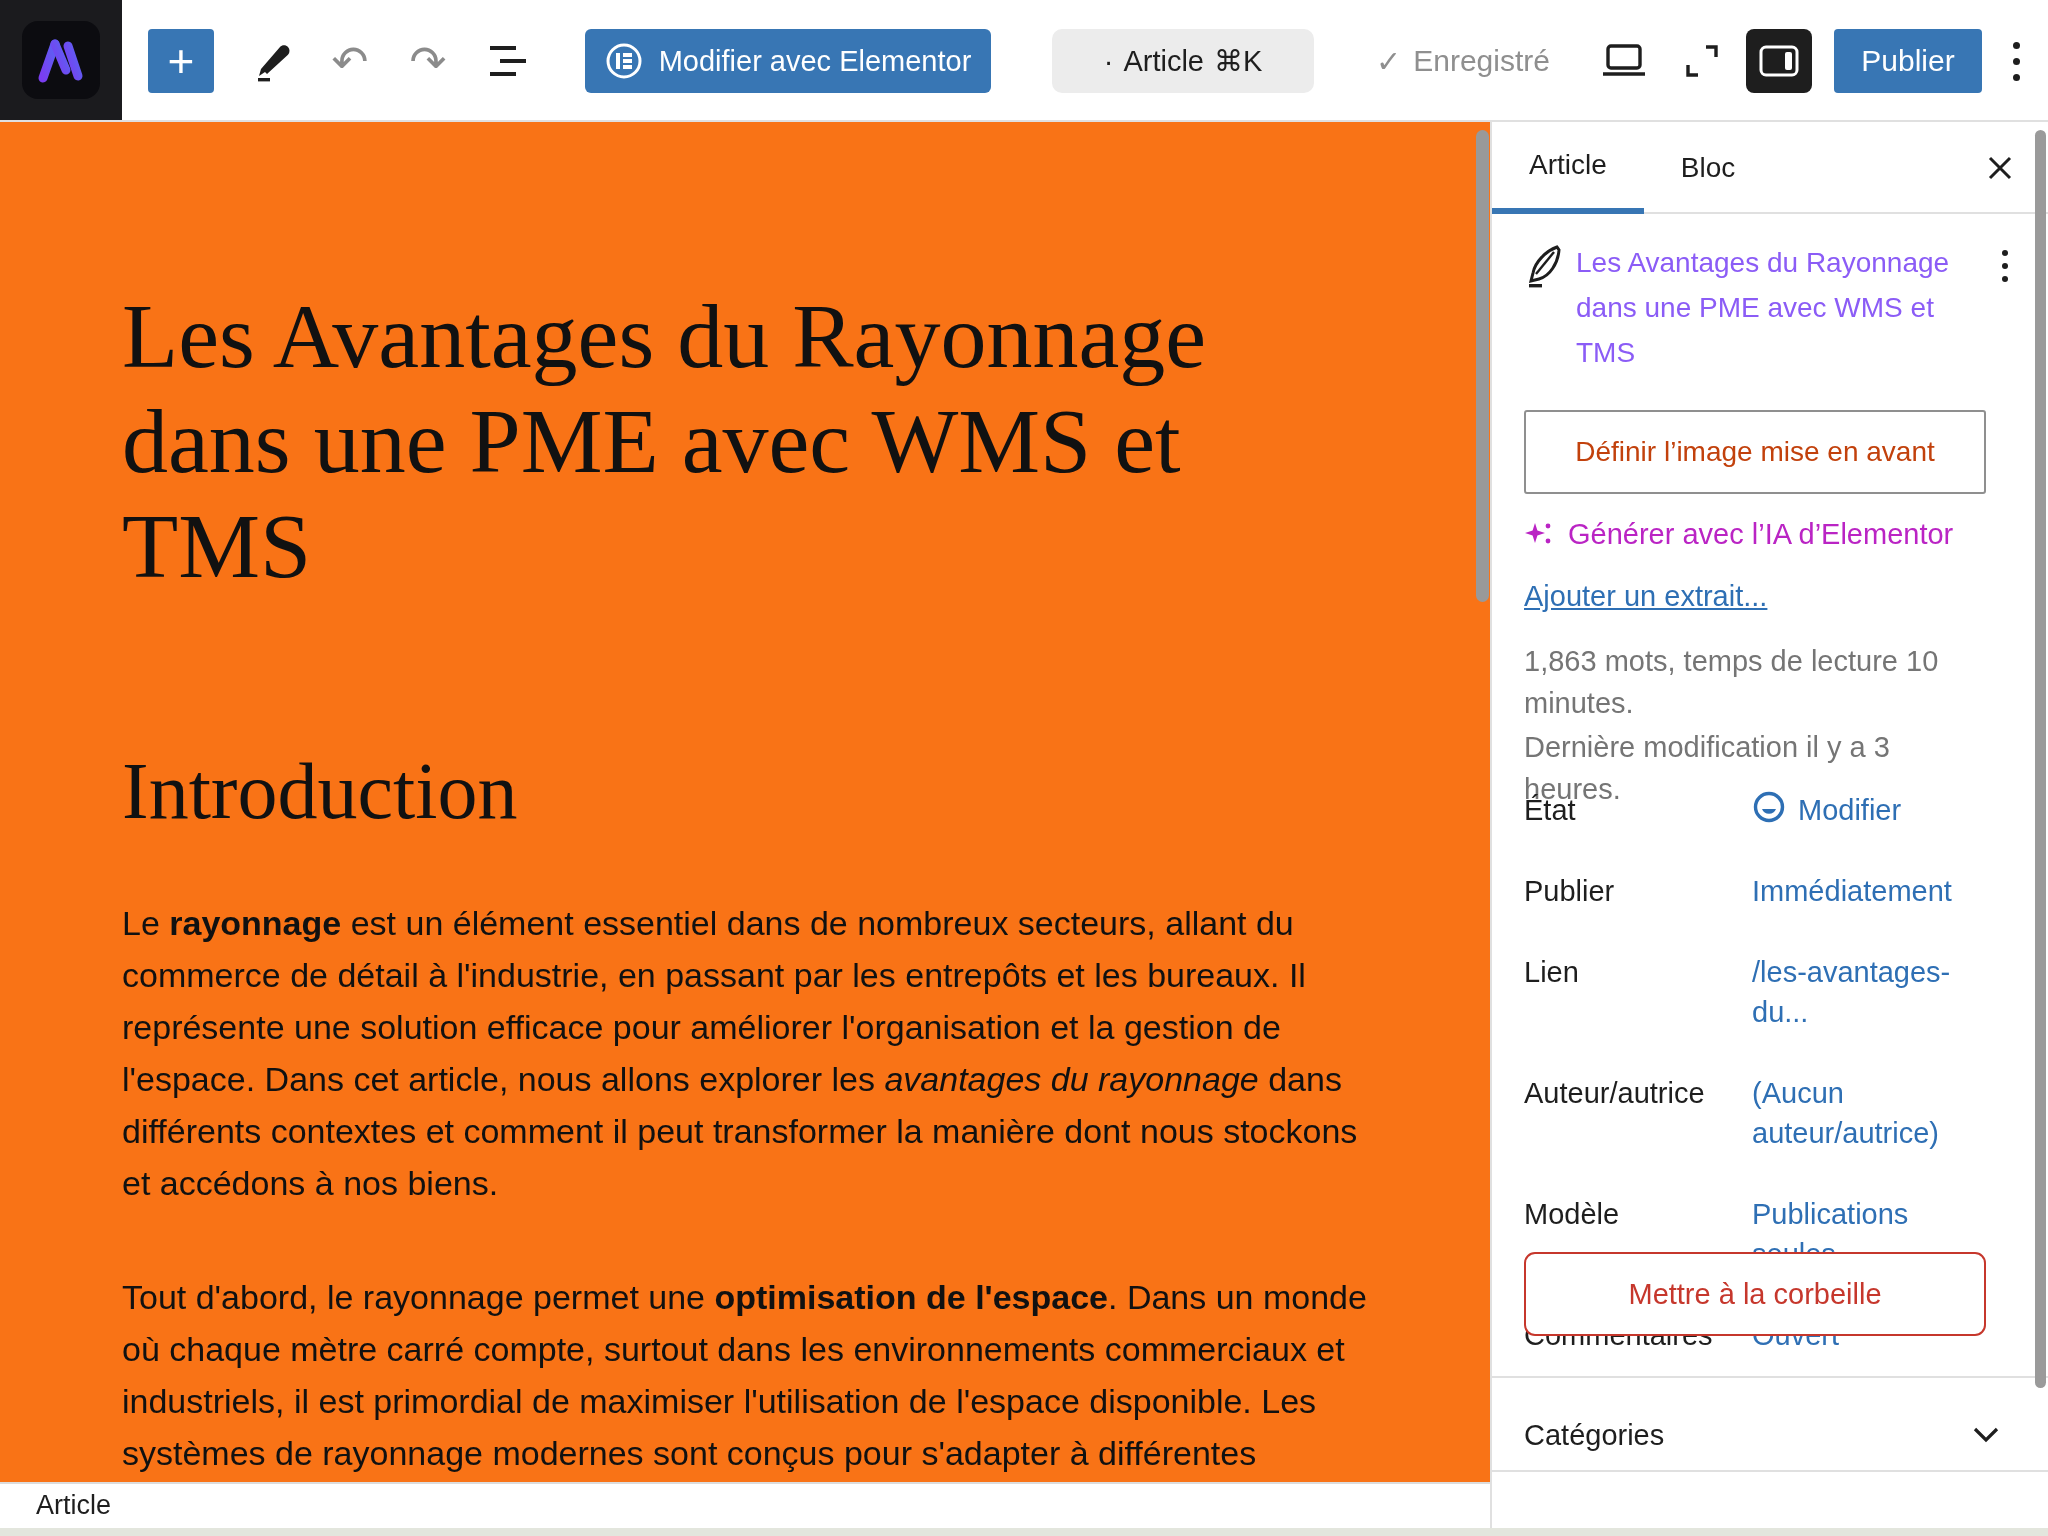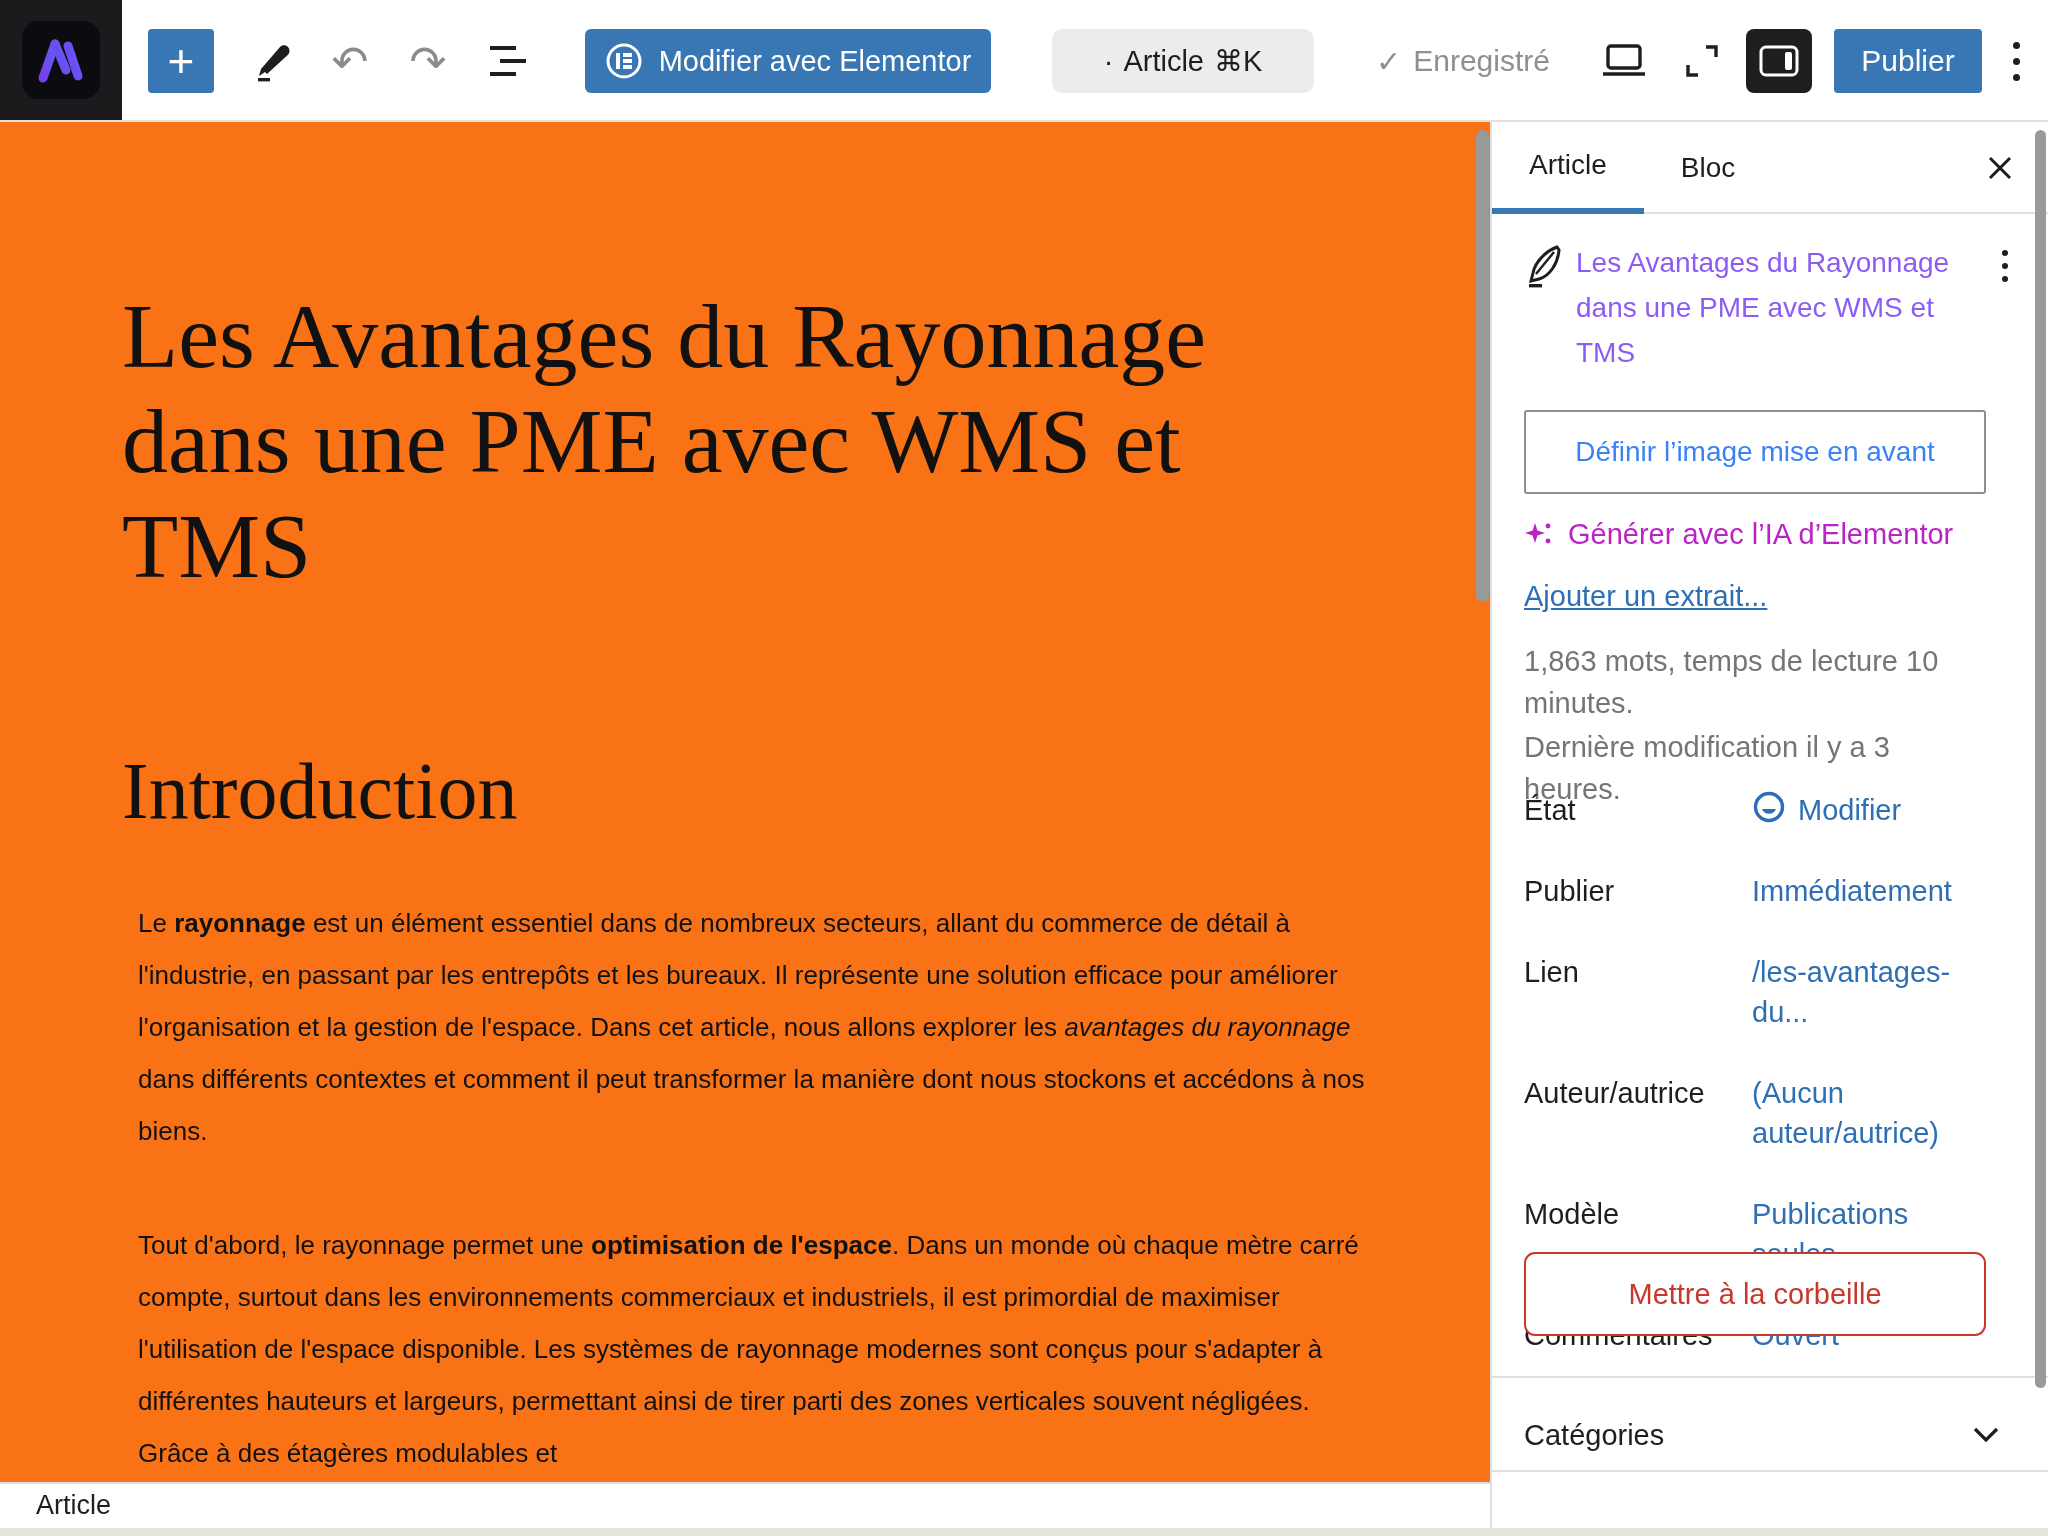--- a/index.html
+++ b/index.html
@@ -31,42 +31,42 @@
   .btn-kebab{left:1996px;width:40px;flex-direction:column;gap:9px;}
   .dot{width:7px;height:7px;border-radius:50%;background:#1e1e1e;}
 
   
   .canvas{position:absolute;left:0;top:122px;width:1490px;height:1360px;background:#f97316;overflow:hidden;}
   .doc{position:absolute;left:122px;top:0;width:1262px;}
   .doc-title{margin:162px 0 0 0;font-family:"Liberation Serif",serif;font-weight:500;
     font-size:92px;line-height:1.14;color:#111;}
   .doc-h2{margin:148px 0 0 0;font-family:"Liberation Serif",serif;font-weight:500;
     font-size:80px;line-height:1.1;color:#111;}
-  .doc p{margin:62px 0 0 16px;font-size:26px;line-height:52px;color:#111;}
+  .doc p{margin:62px 0 0 0;font-size:34px;line-height:52px;color:#111;}
   .scrollbar-v{position:absolute;border-radius:7px;background:#999;}
   .content-scroll{left:1476px;top:130px;width:13px;height:472px;}
 
   
   .sidebar{position:absolute;left:1490px;top:122px;width:558px;height:1406px;background:#fff;
     border-left:2px solid #e0e0e0;box-sizing:border-box;z-index:20;}
   .tabs{position:absolute;left:0;top:0;width:100%;height:92px;border-bottom:2px solid #e0e0e0;box-sizing:border-box;}
   .tab{position:absolute;top:0;height:92px;display:flex;align-items:center;justify-content:center;
     font-size:28px;color:#1e1e1e;cursor:pointer;box-sizing:border-box;}
   .tab-article{left:0;width:152px;border-bottom:6px solid #3876b4;font-weight:500;}
   .tab-bloc{left:156px;width:120px;}
   .close-btn{position:absolute;right:26px;top:24px;width:44px;height:44px;background:none;border:none;cursor:pointer;
     display:flex;align-items:center;justify-content:center;}
   .post-card{position:absolute;left:32px;top:118px;width:494px;display:flex;align-items:flex-start;}
   .post-card .feather{flex:0 0 52px;padding-top:4px;}
   .post-card-title{flex:1;font-size:28px;font-weight:400;line-height:45px;color:#8b5cf6;padding-right:18px;}
   .card-kebab{flex:0 0 26px;display:flex;flex-direction:column;gap:7px;align-items:center;padding-top:10px;
     background:none;border:none;cursor:pointer;}
   .card-kebab .dot{width:6px;height:6px;}
   .featured-btn{position:absolute;left:32px;top:288px;width:462px;height:84px;background:#fff;
-    border:2px solid #8f8f8f;border-radius:3px;font-size:28px;color:#3b82f6;cursor:pointer;
+    border:2px solid #8f8f8f;border-radius:3px;font-size:28px;color:#c2410c;cursor:pointer;
     font-family:"Liberation Sans",sans-serif;}
   .ai-link{position:absolute;left:32px;top:396px;display:flex;align-items:center;gap:14px;
     font-size:29px;color:#ba24c4;cursor:pointer;}
   .excerpt-link{position:absolute;left:32px;top:458px;font-size:29px;color:#2e6fb4;
     text-decoration:underline;cursor:pointer;}
   .meta{position:absolute;left:32px;width:470px;font-size:29px;line-height:42px;color:#757575;}
   .meta-words{top:518px;}
   .meta-modified{top:604px;}
   .rows{position:absolute;left:32px;top:668px;width:476px;}
   .prow{display:flex;margin-bottom:41px;}

